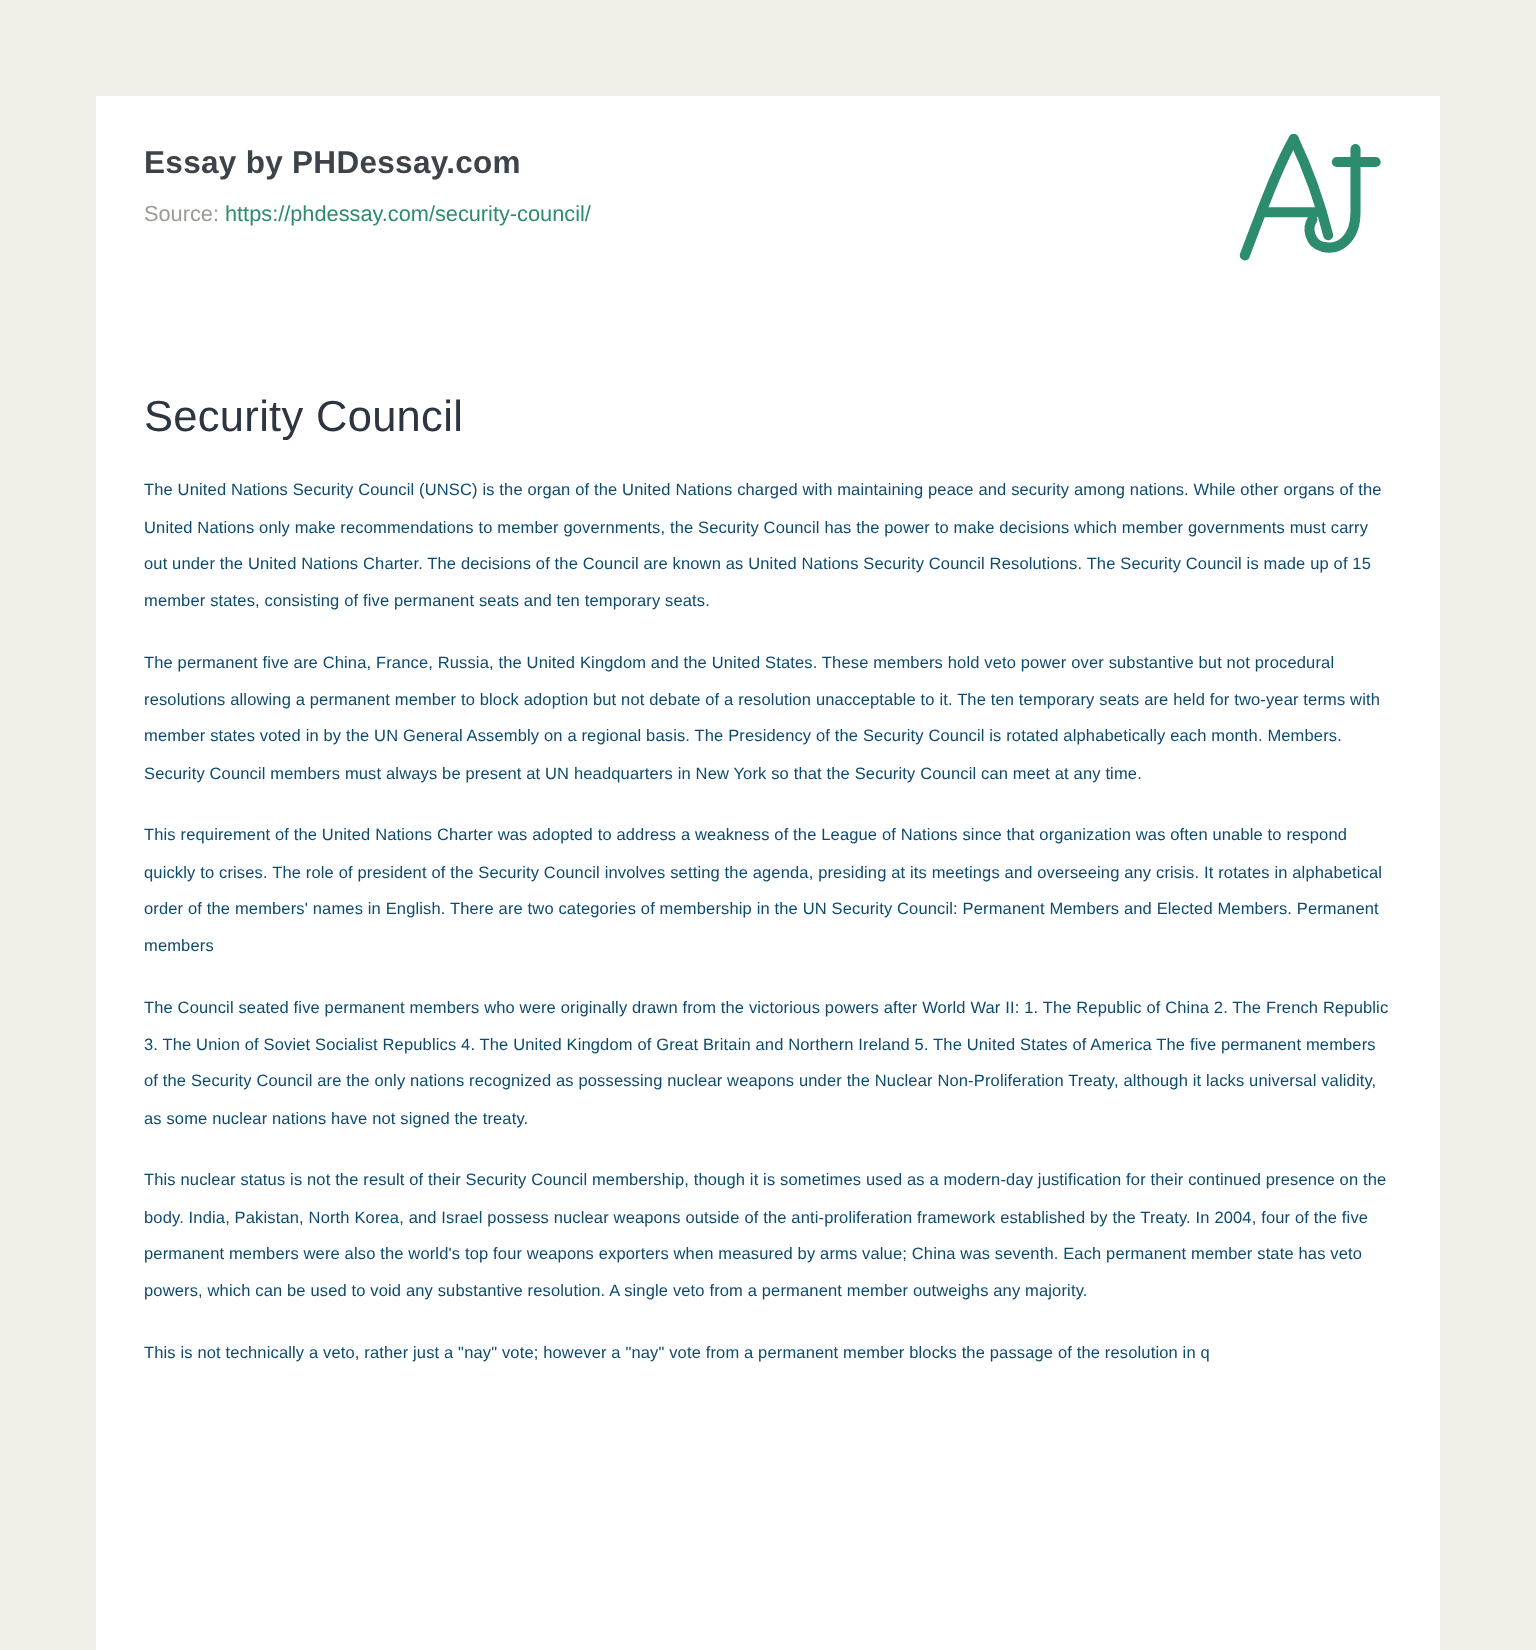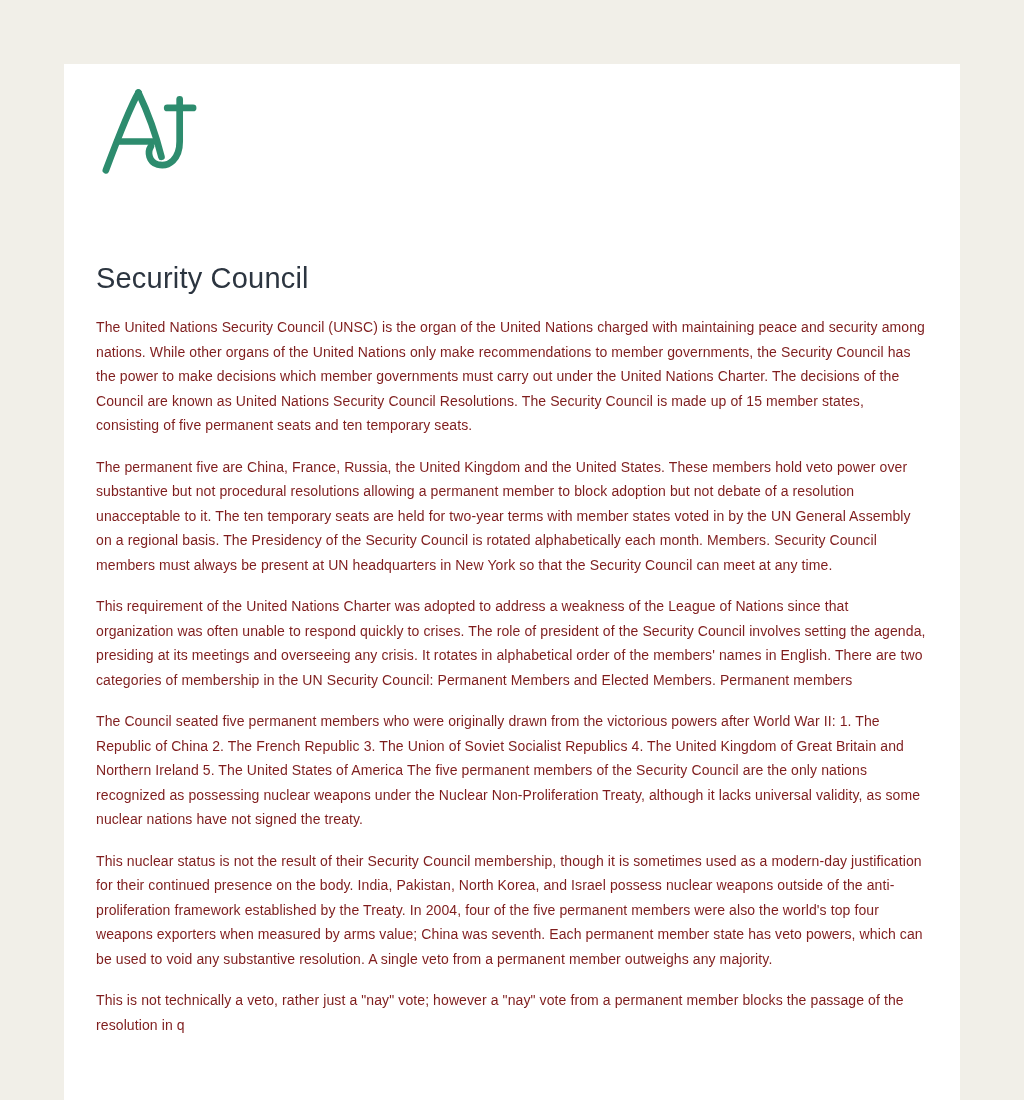--- a/index.html
+++ b/index.html
@@ -56,34 +56,40 @@
   }
   .essay-title {
     margin-top: 86px;
     margin-bottom: 20px;
     font-size: 29px;
     font-weight: 400;
     color: #2c3540;
     letter-spacing: 0.2px;
   }
   .essay-body .para {
-    font-size: 14px;
+    font-size: 11px;
     line-height: 24.5px;
-    color: #7f1d1d;
+    color: #0c4a6e;
     letter-spacing: 0.1px;
     margin-bottom: 17px;
   }
 </style>
 </head>
 <body>
 
 <div class="page">
   <div class="card">
 
     <div class="header-row">
+      <div class="header-text">
+        <div class="site-title">Essay by PHDessay.com</div>
+        <div class="source-line">
+          <span class="source-label">Source:</span><a class="source-link" href="#">https://phdessay.com/security-council/</a>
+        </div>
+      </div>
 
       <div class="logo-box">
         <svg viewBox="0 0 110 96" width="106" height="92" aria-hidden="true">
           <g fill="none" stroke="#2d8c6e" stroke-width="7" stroke-linecap="round" stroke-linejoin="round">
             <path d="M10 90 C22 58 34 26 44 9"></path>
             <path d="M44 9 C54 30 62 52 68 76"></path>
             <path d="M22 60 L60 60"></path>
             <path d="M87 16 L87 60 C87 78 76 87 64 84 C55 81.5 53 71 57 65"></path>
             <path d="M74 25 L101 25"></path>
           </g>

